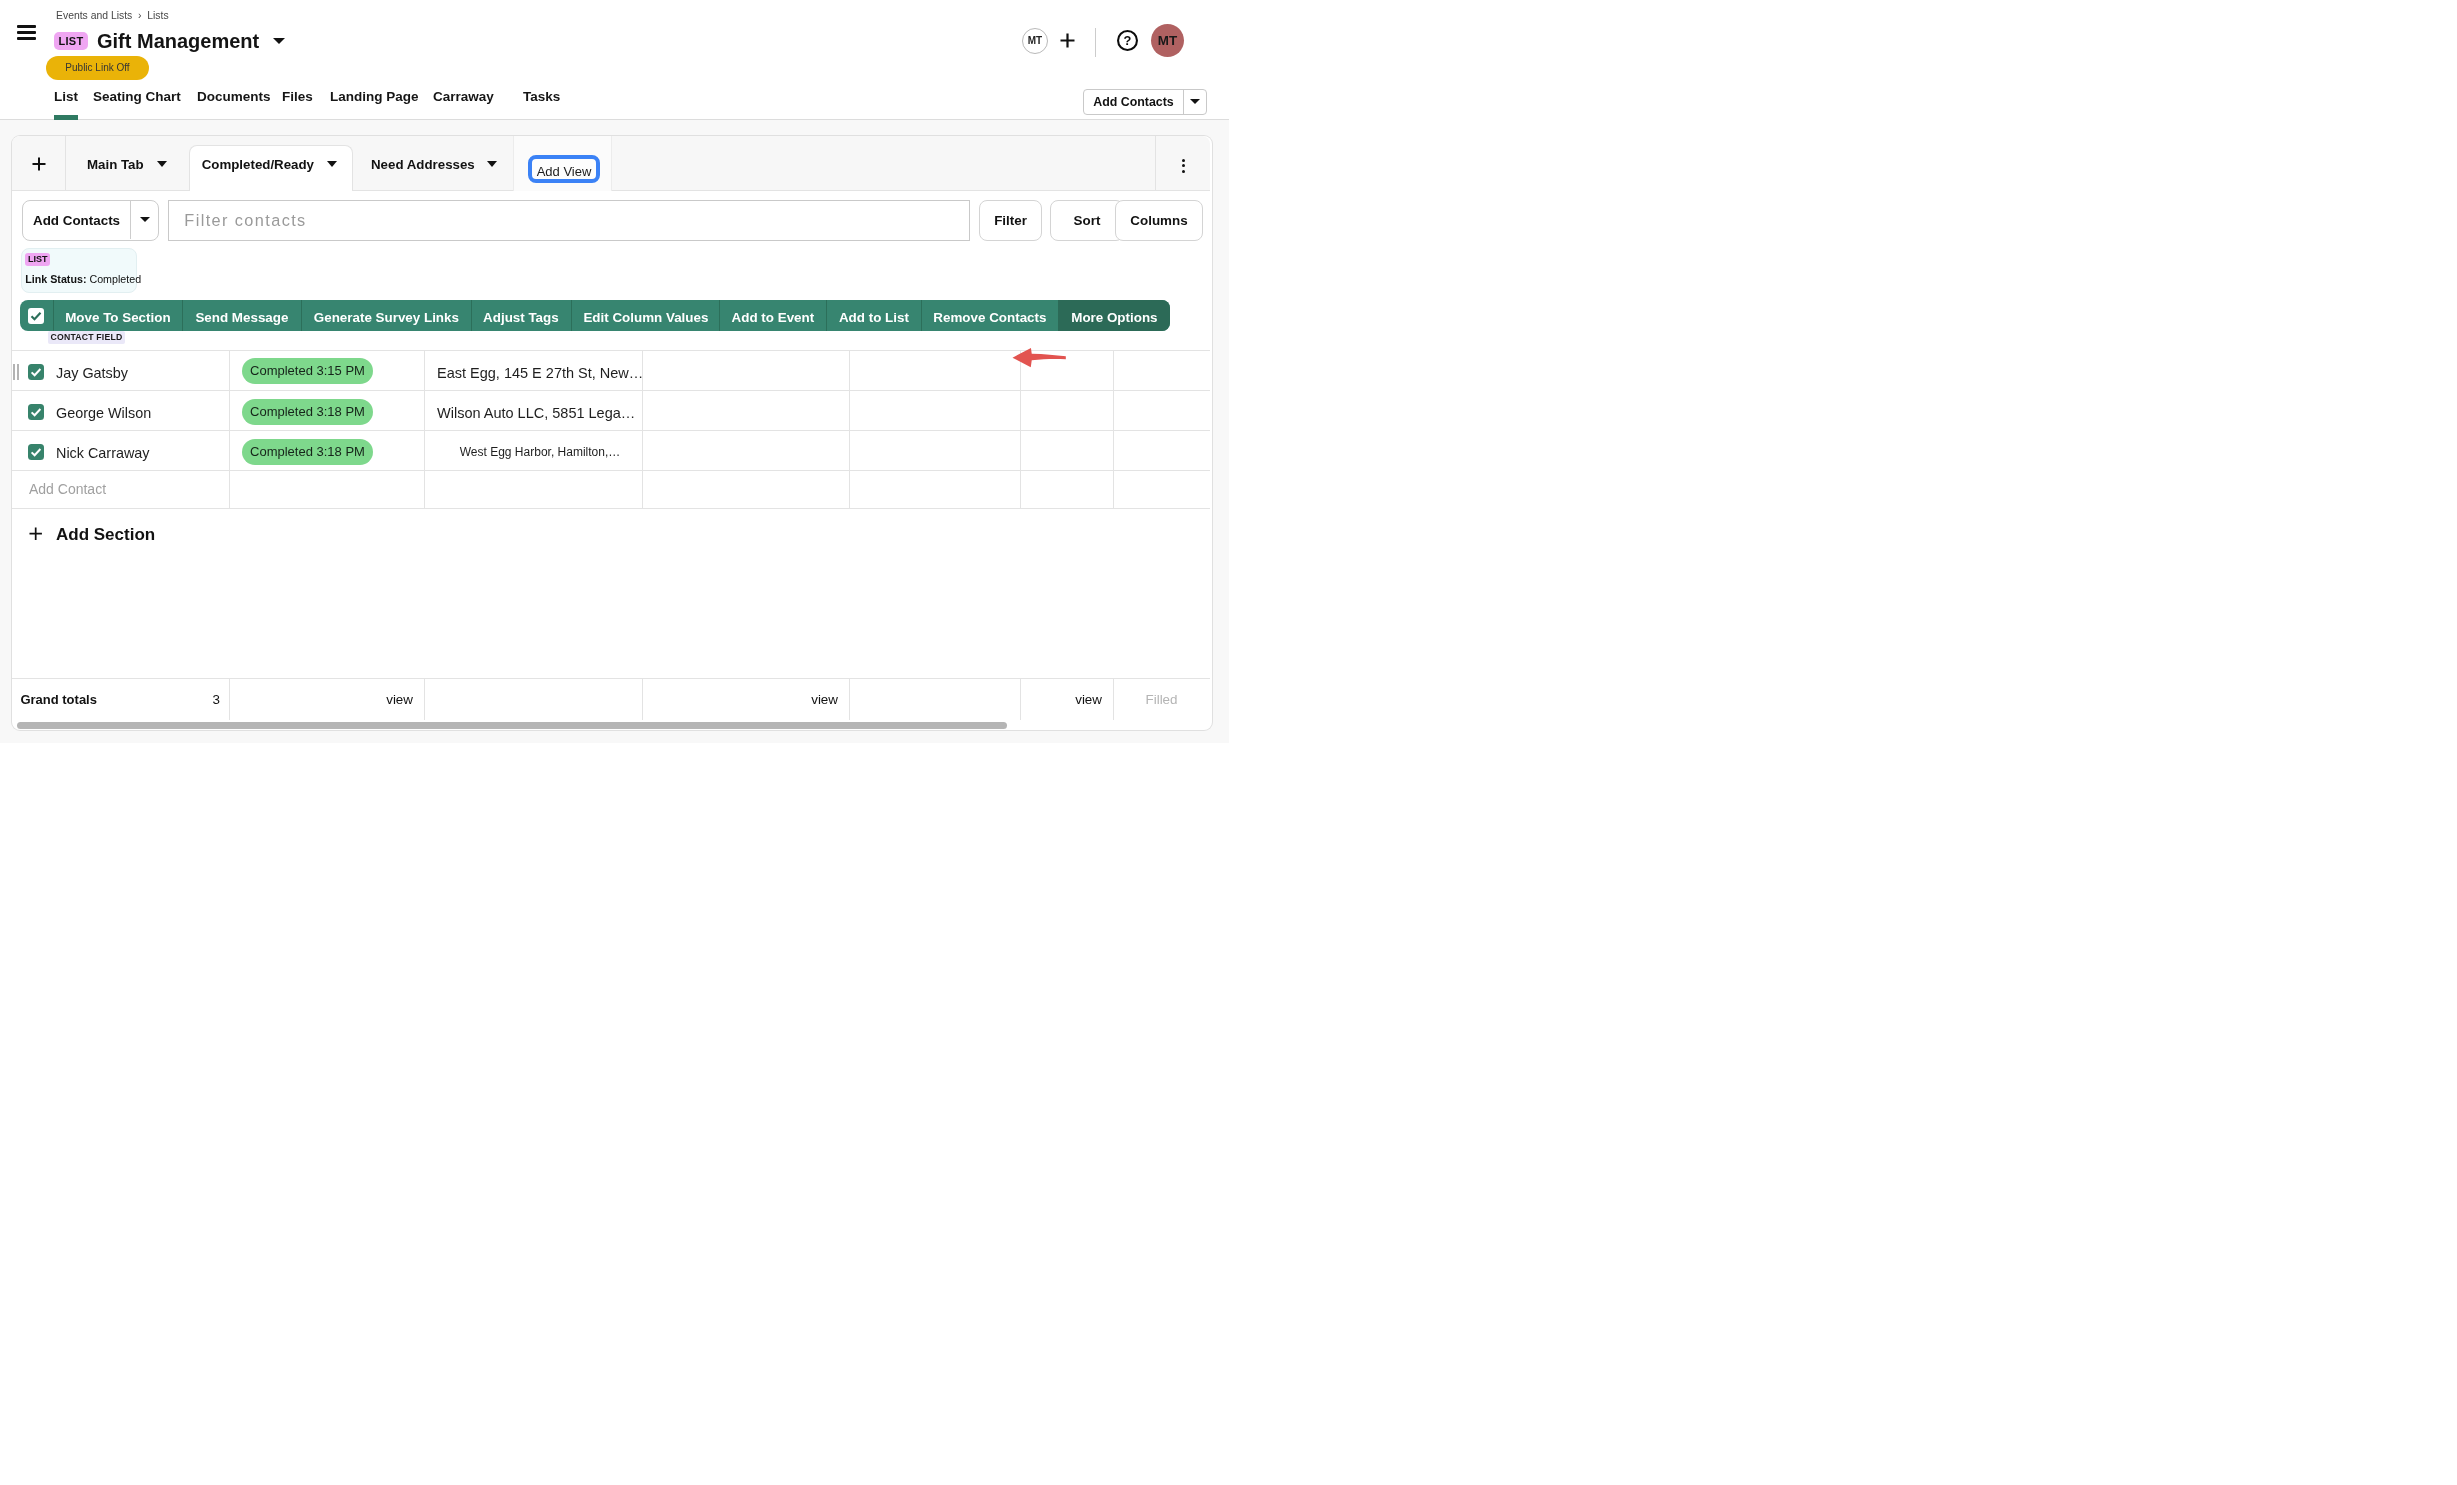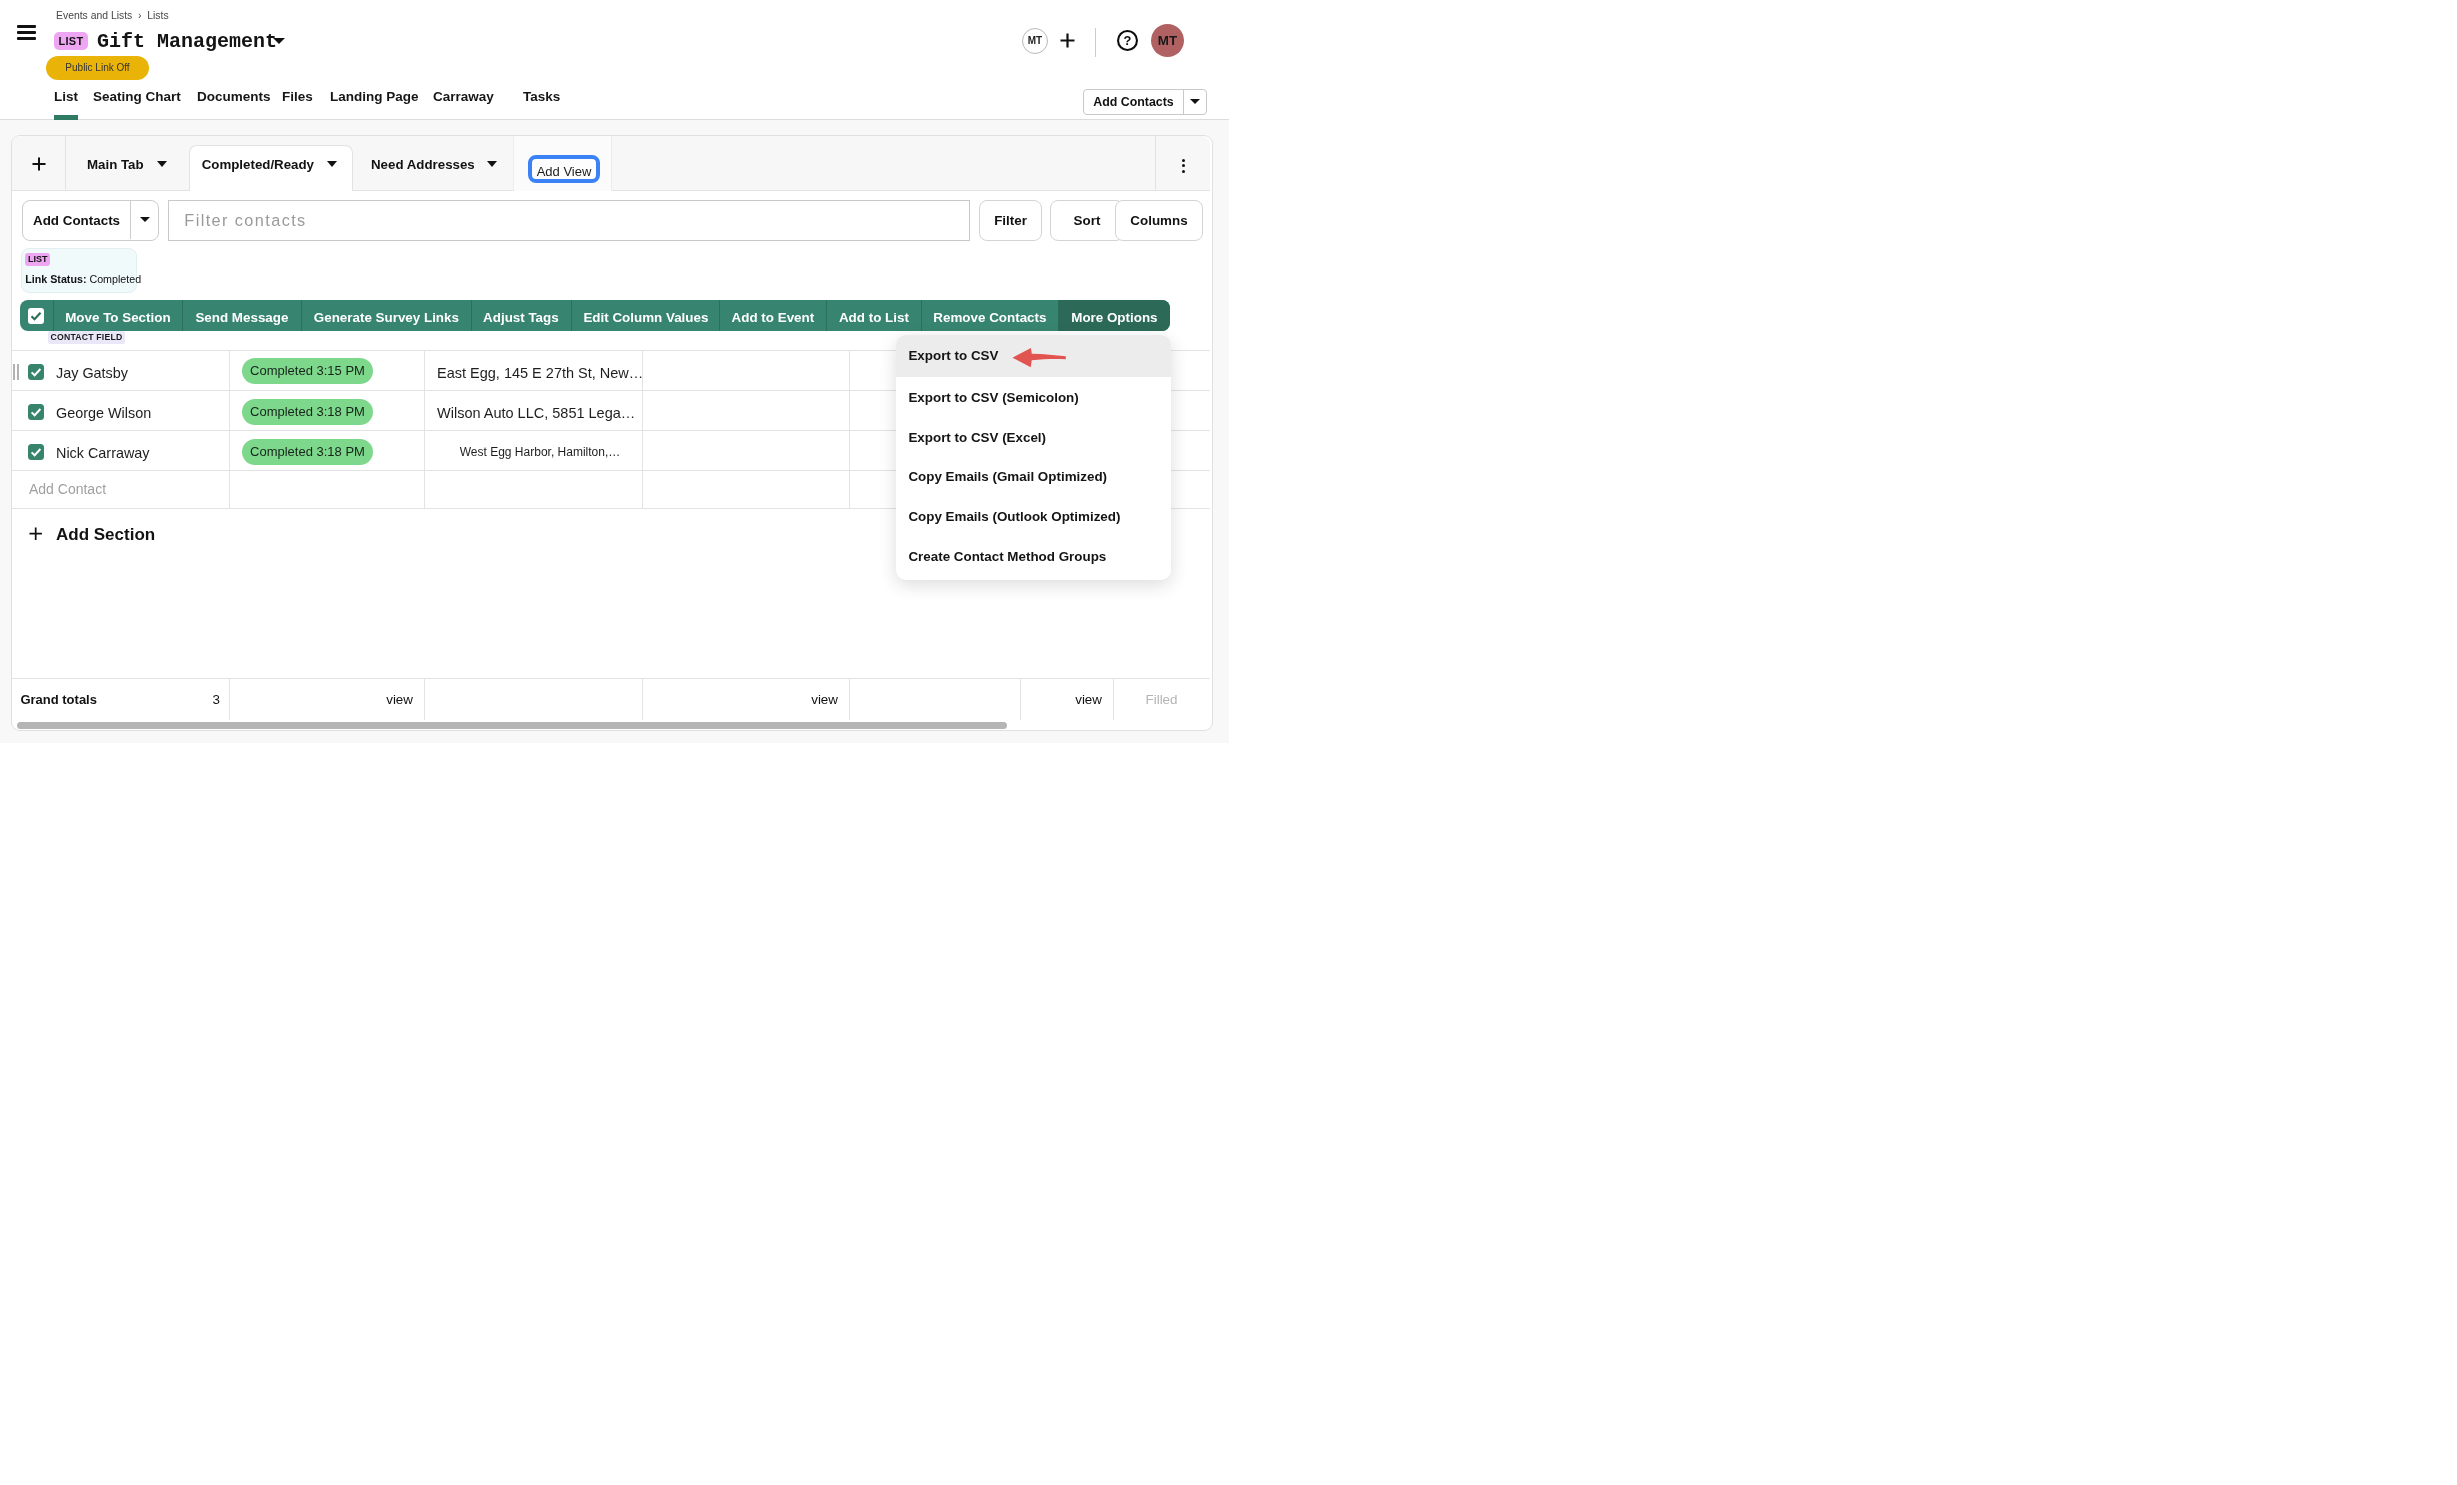--- a/index.html
+++ b/index.html
@@ -16,21 +16,21 @@
   <div class="abs" id="header" style="left:0;top:0;width:1229px;height:120px;background:#fff;border-bottom:1px solid #dcdcdc;">
 
     <div class="abs" style="left:17px;top:25px;width:19px;height:2.8px;background:#111;border-radius:1px;"></div>
     <div class="abs" style="left:17px;top:31px;width:19px;height:2.8px;background:#111;border-radius:1px;"></div>
     <div class="abs" style="left:17px;top:37px;width:19px;height:2.8px;background:#111;border-radius:1px;"></div>
 
     <div class="abs" style="left:56px;top:10.4px;font-size:10.4px;color:#474747;">Events and Lists&nbsp;&nbsp;›&nbsp;&nbsp;Lists</div>
 
     <div class="abs b" style="left:54px;top:32px;width:34px;height:18px;background:#efa6f2;border-radius:5px;font-size:11px;color:#121212;text-align:center;line-height:18px;letter-spacing:0.3px;">LIST</div>
 
-    <div class="abs b" style="left:97px;top:30px;font-size:20px;color:#141414;font-family:Liberation Mono, monospace;">Gift Management</div>
+    <div class="abs b" style="left:97px;top:30px;font-size:20px;color:#141414;">Gift Management</div>
 
     <div class="abs" style="left:273px;top:38px;width:0;height:0;border-left:6px solid transparent;border-right:6px solid transparent;border-top:6.4px solid #121212;"></div>
 
     <div class="abs" style="left:46px;top:56px;width:103px;height:24px;background:#eab308;border-radius:12.4px;font-size:10px;color:#353535;text-align:center;line-height:24px;">Public Link Off</div>
 
     <div class="abs b" id="tabs" style="left:0;top:89px;width:1229px;height:16px;font-size:13.5px;color:#161616;">
       <span class="abs" style="left:54px;">List</span>
       <span class="abs" style="left:93px;">Seating Chart</span>
       <span class="abs" style="left:197px;">Documents</span>
       <span class="abs" style="left:282px;">Files</span>
@@ -187,28 +187,19 @@
       <div class="abs" style="left:158px;top:556px;width:50px;font-size:13.4px;color:#121212;text-align:right;">3</div>
       <div class="abs" style="left:327px;top:556px;width:74px;font-size:13.4px;color:#121212;text-align:right;">view</div>
       <div class="abs" style="left:752px;top:556px;width:74px;font-size:13.4px;color:#121212;text-align:right;">view</div>
       <div class="abs" style="left:1016px;top:556px;width:74px;font-size:13.4px;color:#121212;text-align:right;">view</div>
       <div class="abs" style="left:1101px;top:556px;width:97px;font-size:13.4px;color:#b4b4b4;text-align:center;">Filled</div>
 
       <div class="abs" style="left:5px;top:586px;width:990px;height:7px;background:#b5b5b5;border-radius:3.5px;"></div>
     </div>
   </div>
 
-  <div class="abs" id="menu" style="left:896px;top:335px;width:275px;height:245px;background:#fff;box-shadow:0 0 0 1px #e4e4e4, 0 8px 22px rgba(0,0,0,.12);border-radius:10px;box-shadow:0 5px 18px rgba(0,0,0,.14);">
-    <div class="abs" style="left:0;top:0;width:275px;height:42px;background:#ececec;border-radius:10px 10px 0 0;"></div>
-    <div class="abs b" style="left:12.4px;top:13.4px;font-size:13.4px;color:#141414;">Export to CSV</div>
-    <div class="abs b" style="left:12.4px;top:55px;font-size:13.4px;color:#141414;">Export to CSV (Semicolon)</div>
-    <div class="abs b" style="left:12.4px;top:95px;font-size:13.4px;color:#141414;">Export to CSV (Excel)</div>
-    <div class="abs b" style="left:12.4px;top:134px;font-size:13.4px;color:#141414;">Copy Emails (Gmail Optimized)</div>
-    <div class="abs b" style="left:12.4px;top:174px;font-size:13.4px;color:#141414;">Copy Emails (Outlook Optimized)</div>
-    <div class="abs b" style="left:12.4px;top:214px;font-size:13.4px;color:#141414;">Create Contact Method Groups</div>
-  </div>
 
   <svg class="abs" style="left:1012px;top:347px;" width="55" height="22" viewBox="0 0 56 22">
     <path d="M0.5 10.7 L19.3 0.7 L20.1 6.6 C33 6.9 44 7.9 54.8 9.2 L54.8 12.3 C44 11.6 33 11.9 20.1 13.3 L19.1 20.4 Z" fill="#e25450"></path>
   </svg>
 
 </div>
 
 
 </body></html>

